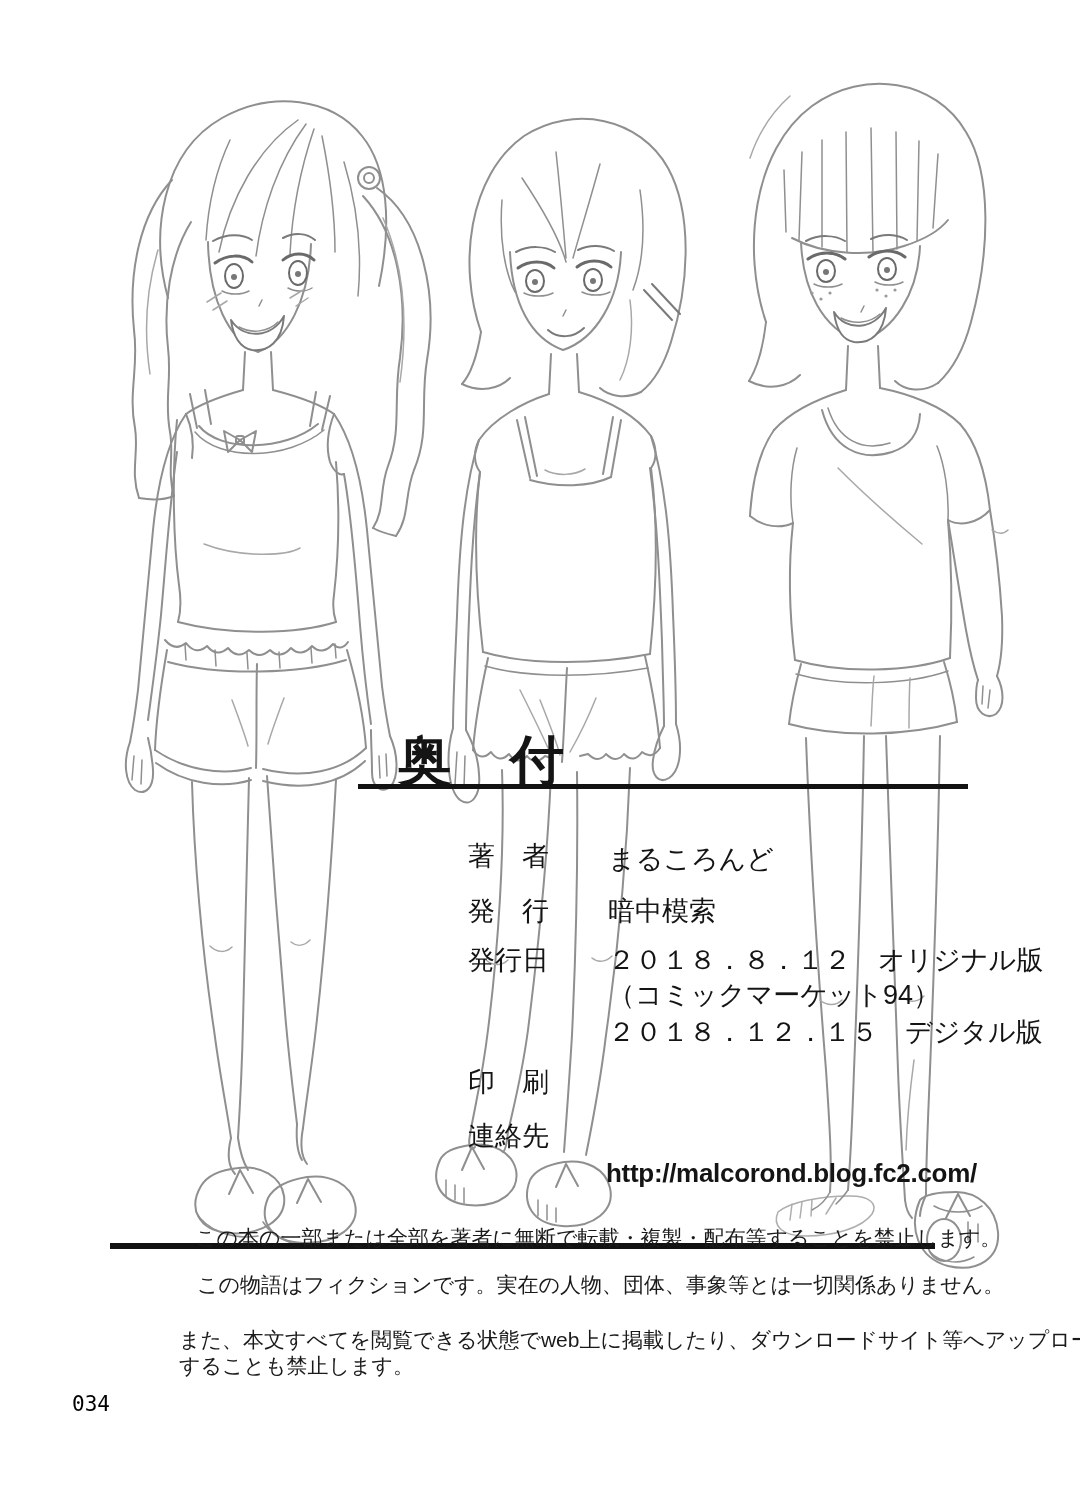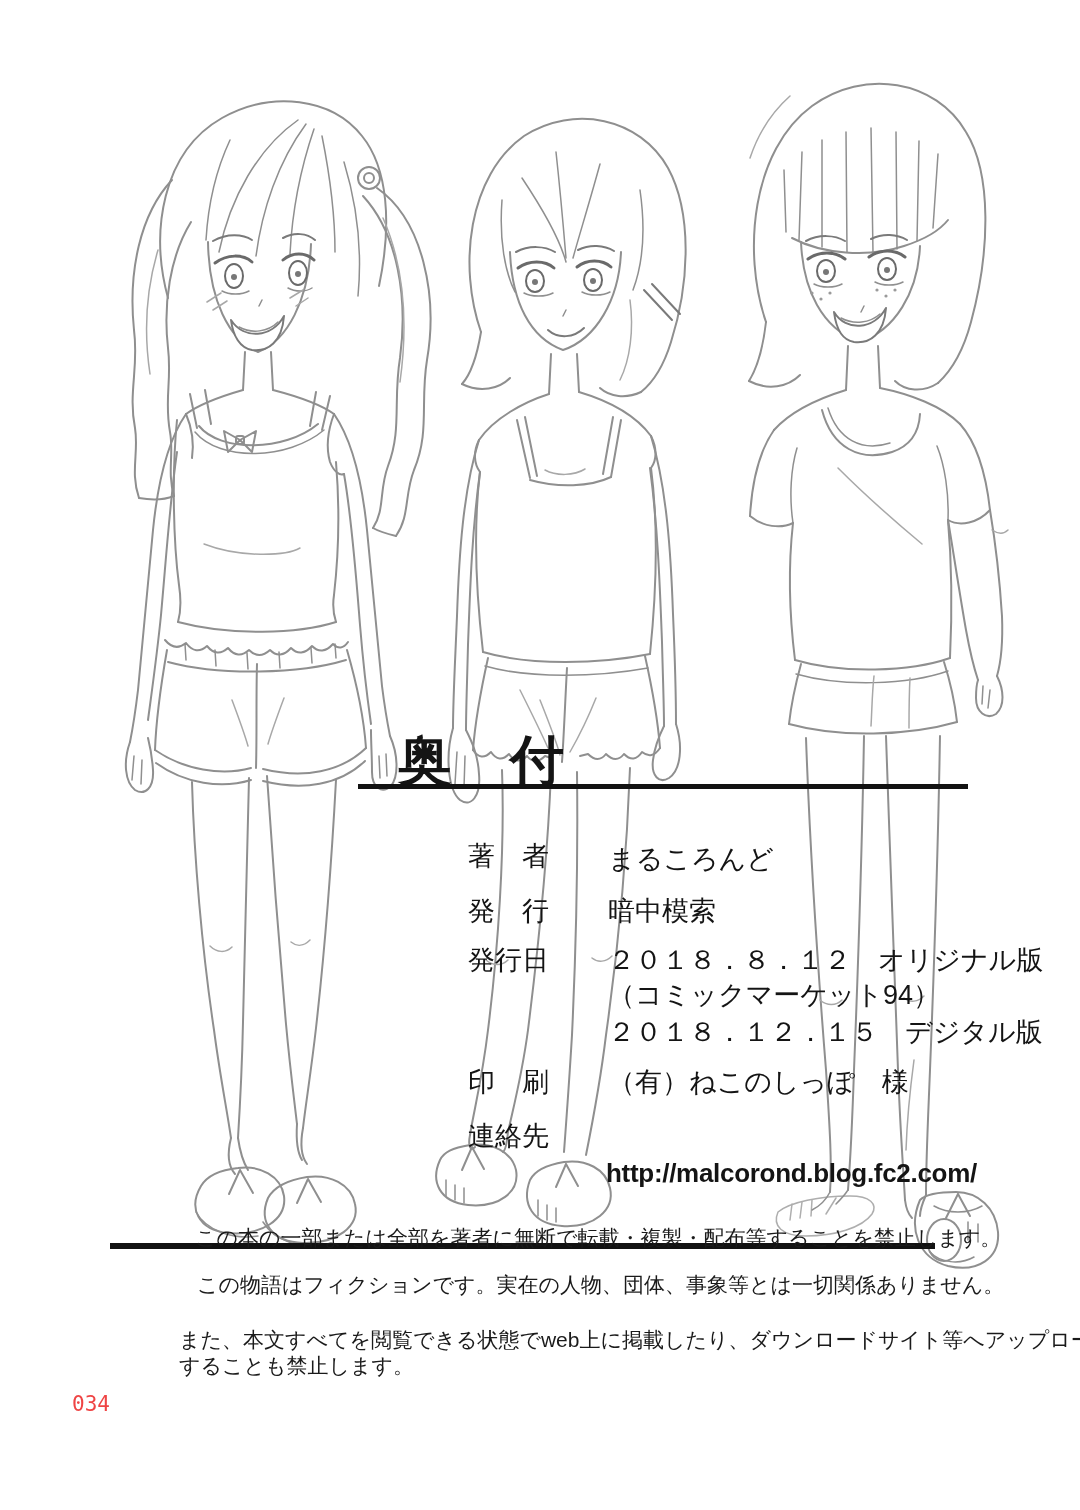--- a/index.html
+++ b/index.html
@@ -26,21 +26,21 @@
   .c-value{left:608px;font-size:27px;font-weight:500;}
   .latin{left:606px;font-size:26px;font-weight:bold;letter-spacing:-0.3px;}
   .bottom-rule{
     position:absolute;z-index:2;
     left:110px;top:1243px;width:825px;height:6px;background:#121212;
   }
   .disclaimer-line{font-size:21px;font-weight:400;color:#1a1a1a;}
   .page-number{
     left:72px;top:1392px;
     font-family:"DejaVu Sans Mono","Liberation Mono",monospace;
-    font-size:21px;color:#ef4444;
+    font-size:21px;color:#000000;
   }
 </style>
 </head>
 <body>
 
 <div class="page">
 
   <svg class="illustration" viewBox="0 0 1080 1510" xmlns="http://www.w3.org/2000/svg">
 
     <g fill="none" stroke="#8f8f8f" stroke-width="2" stroke-linecap="round" stroke-linejoin="round">
@@ -300,21 +300,20 @@
 
   <span class="txt c-label" style="top:893px">発　行</span>
   <span class="txt c-value" style="top:893px">暗中模索</span>
 
   <span class="txt c-label" style="top:942px">発行日</span>
   <span class="txt c-value" style="top:942px">２０１８．８．１２　オリジナル版</span>
   <span class="txt c-value" style="top:977px">（コミックマーケット94）</span>
   <span class="txt c-value" style="top:1014px">２０１８．１２．１５　デジタル版</span>
 
   <span class="txt c-label" style="top:1064px">印　刷</span>
-  <span class="txt c-value" style="top:1064px">（有）ねこのしっぽ　様</span>
 
   <span class="txt c-label" style="top:1118px">連絡先</span>
   <span class="txt latin" style="top:1158px">http://malcorond.blog.fc2.com/</span>
 
   <div class="bottom-rule"></div>
 
   <span class="txt disclaimer-line" style="left:197px;top:1271px">この物語はフィクションです。実在の人物、団体、事象等とは一切関係ありません。</span>
   <span class="txt disclaimer-line" style="left:195px;top:1224px">この本の一部または全部を著者に無断で転載・複製・配布等することを禁止します。</span>
   <span class="txt disclaimer-line" style="left:179px;top:1326px">また、本文すべてを閲覧できる状態でweb上に掲載したり、ダウンロードサイト等へアップロード</span>
   <span class="txt disclaimer-line" style="left:179px;top:1352px">することも禁止します。</span>

